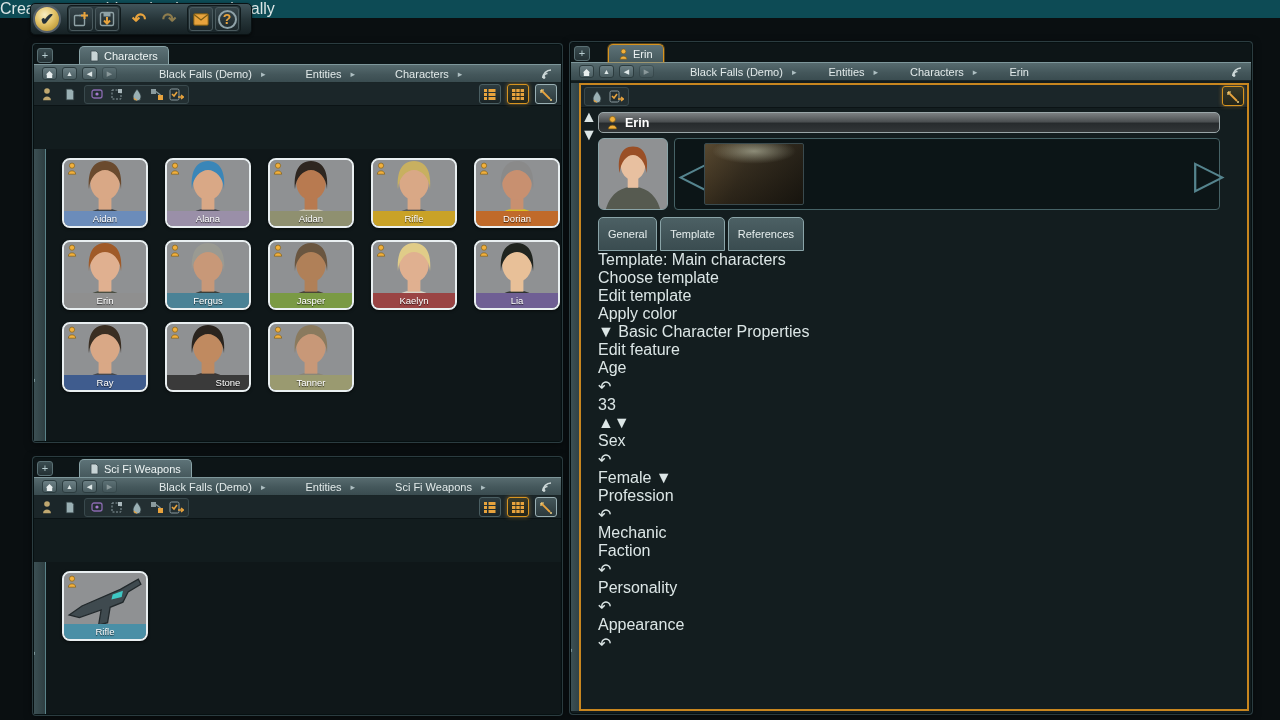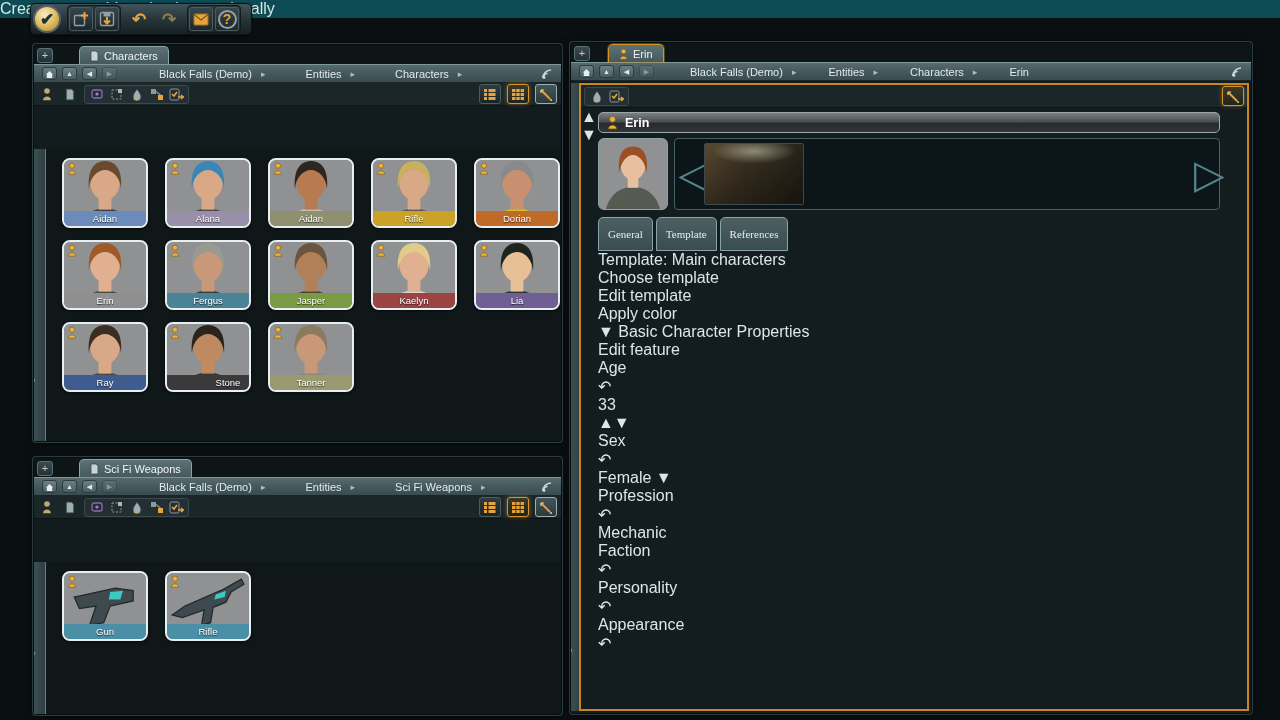--- a/index.html
+++ b/index.html
@@ -86,21 +86,21 @@
     display:flex; align-items:center; padding:0 3px; gap:4px; }
   .car-arrow { color:#55848e; font-size:40px; line-height:1; width:22px; text-align:center; cursor:pointer; flex:none; font-family:"DejaVu Sans",sans-serif; }
   .car-thumb { width:100px; height:62px; border:1px solid #3a4a4e; border-radius:2px; cursor:pointer;
     background:
       radial-gradient(ellipse 60px 18px at 50% 12%, rgba(210,215,190,.55), rgba(0,0,0,0) 70%),
       linear-gradient(115deg, rgba(120,96,60,.5) 0%, rgba(60,50,34,.6) 40%, rgba(25,22,16,.8) 100%),
       linear-gradient(180deg,#383226 0%,#211c14 60%,#0e0c08 100%); }
   .car-fill { flex:1; }
   .dtabs { margin-top:7px; display:flex; gap:3px; align-items:flex-end; }
   .dtab { height:24px; padding:16px 9px; display:flex; align-items:center; font-size:11px; cursor:pointer;
-    background:linear-gradient(180deg,#4c6064,#3a4c50); border:1px solid #8aa4a8; border-radius:5px 5px 0 0; color:#e6eeee;font-family:Liberation Serif, serif; }
+    background:linear-gradient(180deg,#4c6064,#3a4c50); border:1px solid #8aa4a8; border-radius:5px 5px 0 0; color:#e6eeee; }
   .dtab.active { background:linear-gradient(180deg,#3c3category;} 
   .dtab.active { background:linear-gradient(180deg,#40382a,#2b2a1e); border-color:#d8a030; color:#f2d794; }
   .template-row { height:18px; display:flex; align-items:center; background:#1d292b; border-bottom:1px solid #39494d;
     font-size:11px; color:#e6eeee; padding:0 2px; gap:6px; }
   .template-row .spacer { flex:1; }
   .pill-btn { height:15px; padding:0 9px; display:flex; align-items:center; font-size:10.5px; color:#ecf2f2;
     background:linear-gradient(180deg,#2c3a3d,#182224); border:1px solid #9ab0b4; border-radius:8px; cursor:pointer; white-space:nowrap; }
   .section-hdr { margin-top:6px; height:18px; display:flex; align-items:center; gap:8px; padding:0 7px;
     background:linear-gradient(180deg,#475a5e 0%,#36464a 50%,#2b393c 100%);
     border:1px solid #5a7478; font-size:11px; color:#eaf2f2; }
@@ -627,32 +627,20 @@
           <path d="M2,2 L5,2 M2,2 L2,5" stroke="#f2d080" stroke-width="1.2"></path>
           <circle cx="12" cy="12" r="1" fill="#f2d080"></circle>
       </svg>
     </div>
   </div>
   <div class="panel-content" style="top:104px;">
     <div class="navstrip">
         <span>▼  Show navigator  ▼</span>
       </div>
     <div class="cardsarea">
-  <div class="ecard">
-    <svg class="portrait" viewBox="0 0 64 70" preserveAspectRatio="xMidYMid slice">
-      <rect x="0" y="0" width="64" height="70" fill="#8f9193"></rect>
-      <path class="w-body" d="M8,28 L40,21 L54,23 L54,31 L36,35 L31,48 L20,50 L25,35 L12,37 Z" fill="#3f4a4f" stroke="#22292c" stroke-width="1"></path>
-      <path class="w-accent" d="M36,24 L46,23 L44,30 L35,30 Z" fill="#3ec8c4"></path>
-    </svg>
-    <svg class="pin" viewBox="0 0 12 16">
-      <circle cx="6" cy="4.5" r="3.2" fill="#f2b03c" stroke="#7a5a14" stroke-width="0.8"></circle>
-      <path d="M1.5,15 C1.5,9.5 10.5,9.5 10.5,15 Z" fill="#f2b03c" stroke="#7a5a14" stroke-width="0.8"></path>
-    </svg>
-    <div class="clabel" style="background: rgb(74, 143, 166);">Gun</div>
-  </div>
 
   <div class="ecard">
     <svg class="portrait" viewBox="0 0 64 70" preserveAspectRatio="xMidYMid slice">
       <rect x="0" y="0" width="64" height="70" fill="#8f9193"></rect>
       <path class="w-body" d="M4,42 L14,35 L44,22 L58,14 L60,18 L50,24 L46,32 L36,36 L34,48 L27,50 L29,38 L12,44 Z" fill="#3f4a4f" stroke="#22292c" stroke-width="1"></path>
       <path class="w-accent" d="M38,26 L46,23 L45,28 L37,30 Z" fill="#3ec8c4"></path>
     </svg>
     <svg class="pin" viewBox="0 0 12 16">
       <circle cx="6" cy="4.5" r="3.2" fill="#f2b03c" stroke="#7a5a14" stroke-width="0.8"></circle>
       <path d="M1.5,15 C1.5,9.5 10.5,9.5 10.5,15 Z" fill="#f2b03c" stroke="#7a5a14" stroke-width="0.8"></path>

